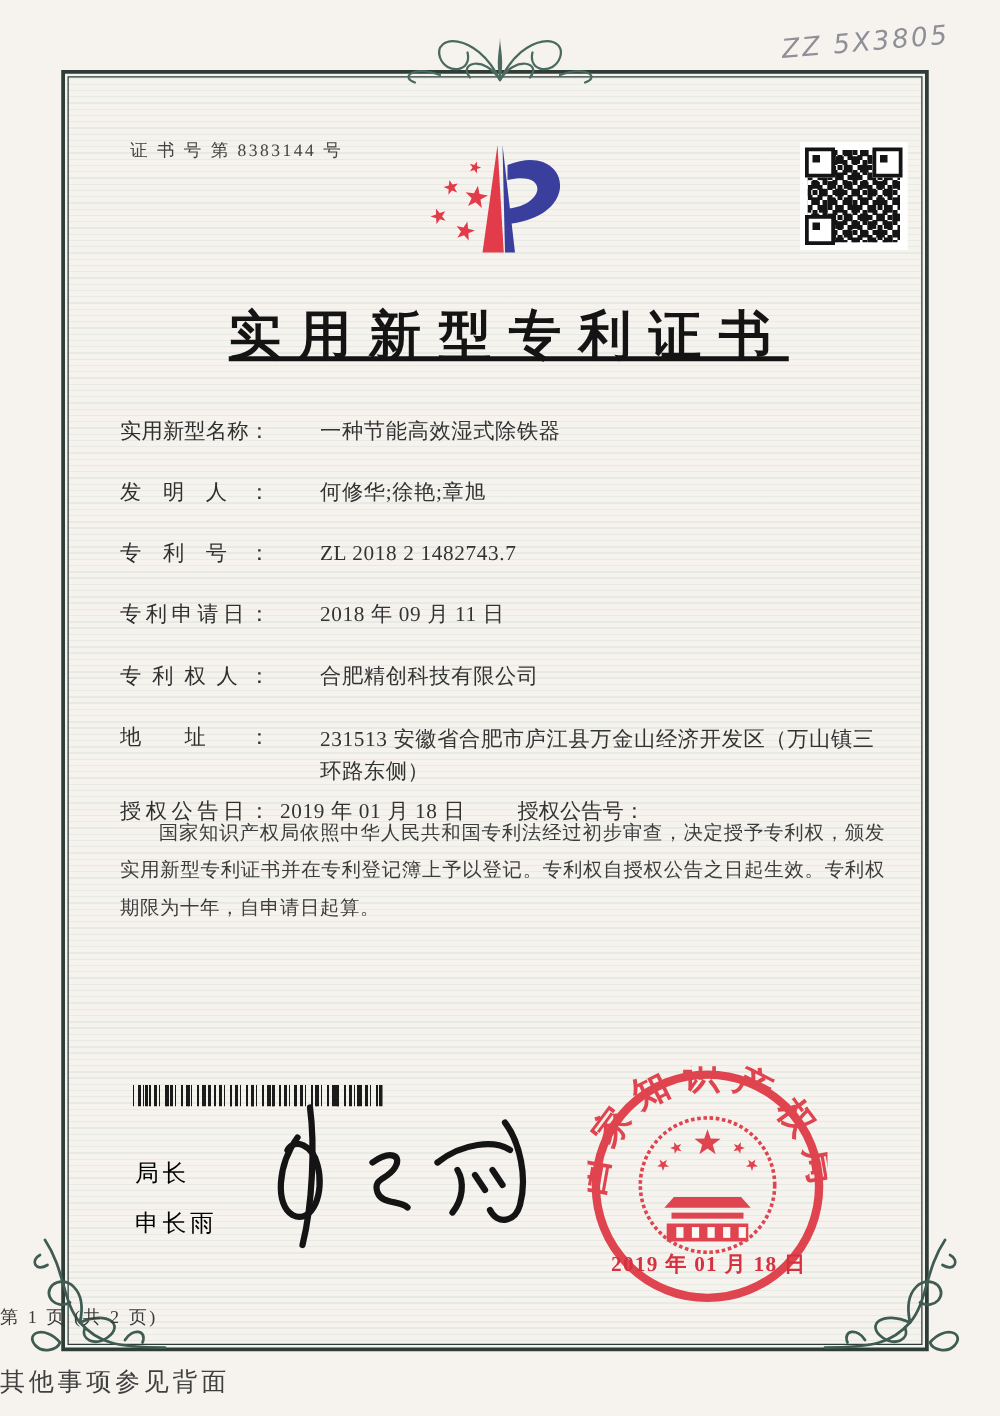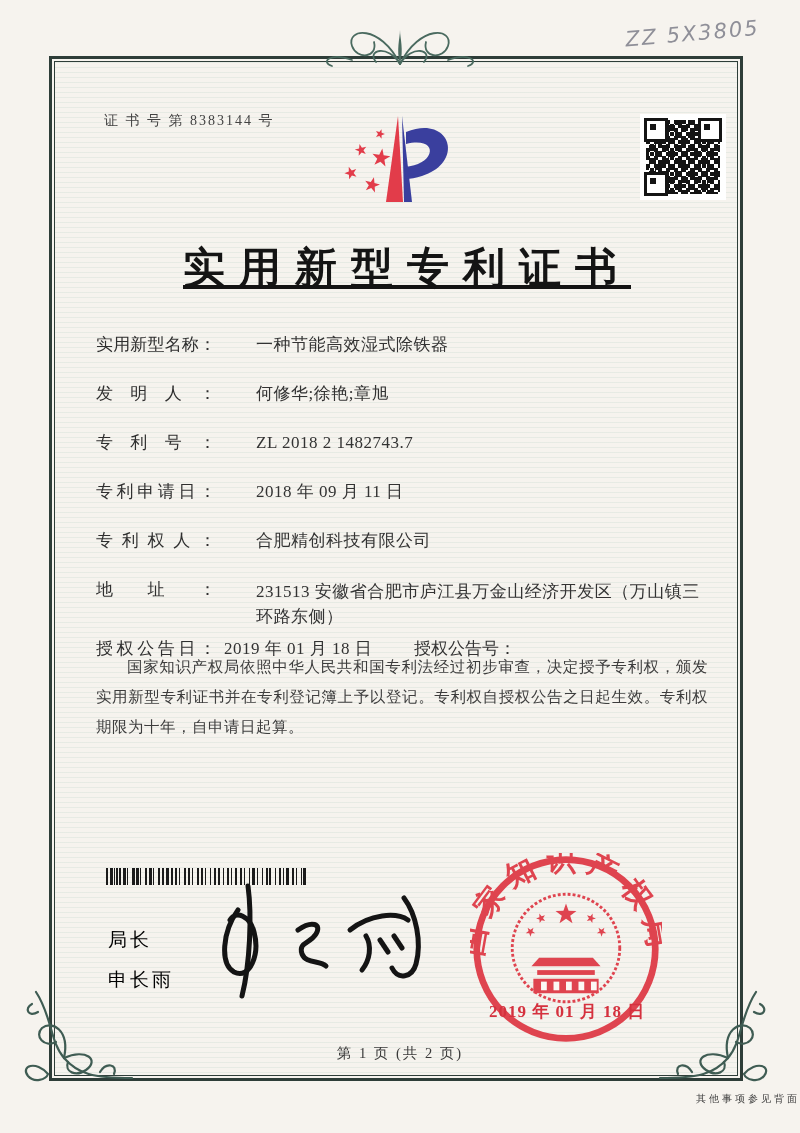--- a/index.html
+++ b/index.html
@@ -80,22 +80,22 @@
       repeating-linear-gradient(90deg,#1b1b1b 0 1.5px,transparent 1.5px 4px,#1b1b1b 4px 6.5px,transparent 6.5px 8px,#1b1b1b 8px 9px,transparent 9px 13px),
       repeating-linear-gradient(90deg,transparent 0 10px,#1b1b1b 10px 12px,transparent 12px 17px);
   }
   .signer{position:absolute;left:108px;top:920px;font-size:19px;line-height:2.1;letter-spacing:3px;color:#000000;}
   .signature-svg{position:absolute;left:208px;top:880px;width:240px;height:120px;}
   .seal-svg{position:absolute;left:470px;top:853px;width:192px;height:192px;opacity:.94;}
   .seal-date{
     position:absolute;left:472px;top:1000px;width:190px;text-align:center;
     font-size:17px;color:#d5313e;letter-spacing:1px;font-weight:700;
   }
-  .footer-page{position:absolute;left:0;right:0;top:1044px;text-align:center;font-size:14.5px;color:#3a3a3a;letter-spacing:2px;}
-  .footer-note{position:absolute;left:0;right:0;top:1092px;text-align:right;font-size:10px;color:#3f3f3f;letter-spacing:3px;}
+  .footer-page{position:absolute;left:0;right:0;top:1044px;text-align:left;font-size:14.5px;color:#3a3a3a;letter-spacing:2px;}
+  .footer-note{position:absolute;left:0;right:0;top:1092px;text-align:left;font-size:20px;color:#3f3f3f;letter-spacing:3px;}
 </style>
 </head>
 <body>
 
 <div class="page">
 
   <div class="frame">
     <div class="frame-inner"></div>
   </div>
 

